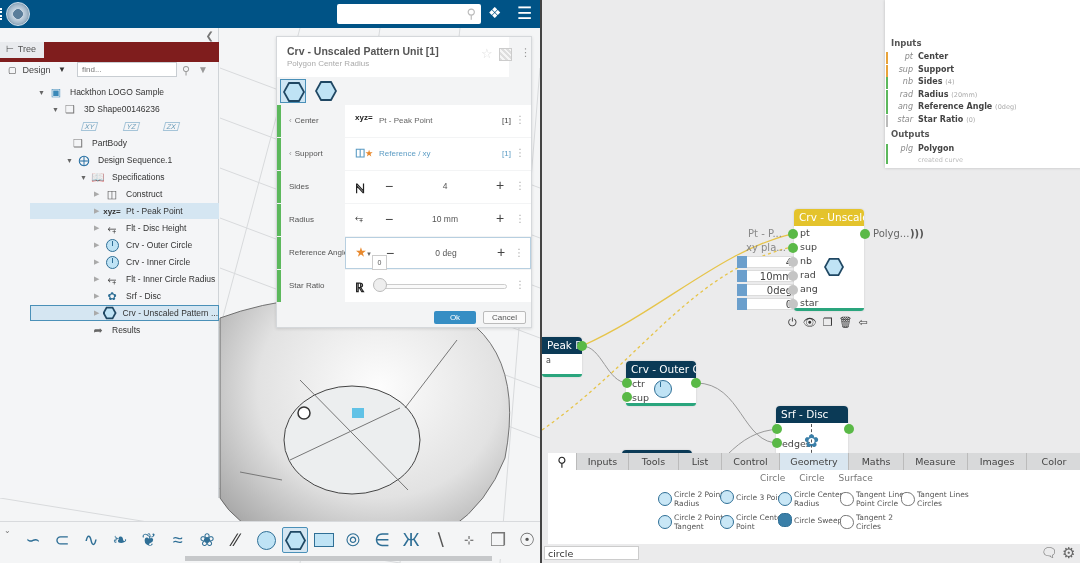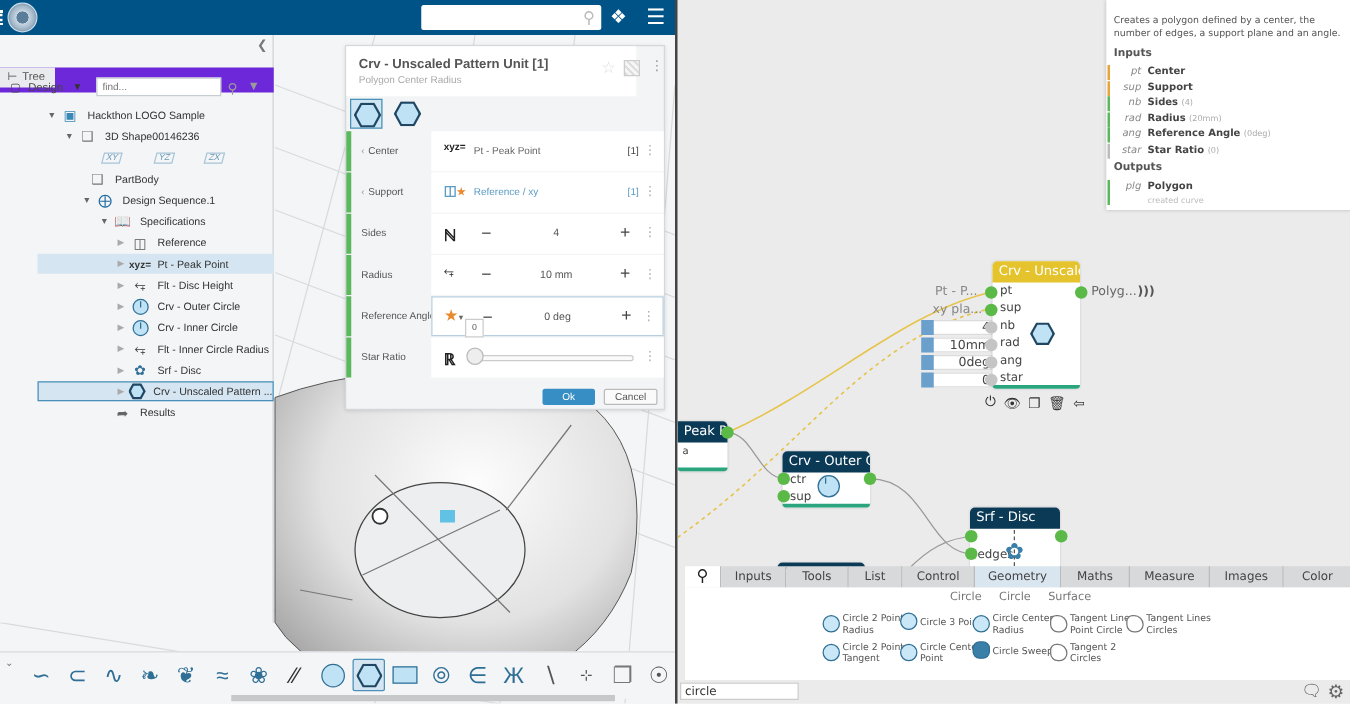--- a/index.html
+++ b/index.html
@@ -12,21 +12,21 @@
 #global-search{position:absolute;left:337px;top:4px;width:144px;height:20px;background:#fff;border-radius:2px}
 #global-search .ic{position:absolute;right:5px;top:2px;color:#bbb;font-size:13px}
 #tag-icon{position:absolute;left:488px;top:4px;color:#fff;font-size:15px;transform:rotate(0deg)}
 #hamb-icon{position:absolute;left:517px;top:3px;color:#fff;font-size:17px}
 
 #viewport{position:absolute;left:0;top:28px;width:540px;height:535px;background:#f4f5f6;overflow:hidden}
 #grid{position:absolute;inset:0}
 
 #tree-panel{position:absolute;left:0;top:28px;width:219px;height:470px;background:#f4f5f7;border-right:1px solid #cfd3d7}
 #tree-collapse{position:absolute;right:4px;top:2px;color:#777;font-size:10px}
-#tree-tabbar{position:absolute;left:0;top:26px;width:219px;height:20px;background:#6d28d9}
+#tree-tabbar{position:absolute;left:0;top:14px;width:219px;height:20px;background:#7f1d1d}
 #tree-tab{position:absolute;left:0;top:0;width:44px;height:16px;background:#e9ebee;padding:2px 0 0 6px;font-size:9px;color:#555}
 #tree-tab span.ic{margin-right:4px;color:#444}
 #tree-toolbar{position:absolute;left:0;top:33px;width:219px;height:20px}
 #design-label{position:absolute;left:8px;top:4px;font-size:9px;color:#444}
 #design-label .ic{margin-right:6px}
 #design-caret{position:absolute;left:58px;top:4px;font-size:8px;color:#333}
 #find-input{position:absolute;left:77px;top:1px;width:100px;height:15px;border:1px solid #c8cdd2;font-size:8px;padding:1px 4px;color:#666;font-family:"Liberation Sans",sans-serif;background:#fff}
 #find-search{position:absolute;left:182px;top:3px;color:#999;font-size:11px}
 #find-filter{position:absolute;left:198px;top:3px;color:#999;font-size:10px}
 #tree-list{position:absolute;left:30px;top:54px;width:189px}
@@ -200,21 +200,21 @@
           <span>Design Sequence.1</span>
         </div>
       <div class="tnode" style="left:50px;top:87px">
           <span class="arr">▼</span>
           <span class="ico" style="color:#444">📖</span>
           <span>Specifications</span>
         </div>
       <div class="tnode" style="left:64px;top:104px">
           <span class="arr c">▶</span>
           <span class="ico" style="color:#555">◫</span>
-          <span>Reference</span>
+          <span>Construct</span>
         </div>
       <div class="tnode sel" style="left:0;top:121px;width:189px;padding-left:64px">
           <span class="arr c">▶</span>
           <span class="ico" style="font-size:8px;font-weight:bold">xyz=</span>
           <span>Pt - Peak Point</span>
         </div>
       <div class="tnode" style="left:64px;top:138px">
           <span class="arr c">▶</span>
           <span class="ico">⥆</span>
           <span>Flt - Disc Height</span>
@@ -451,21 +451,20 @@
     <span style="position:absolute;left:28px;top:24px;font-size:18px;color:#3a7fa8">✿</span>
   </div>
   <span class="port" style="left:230px;top:424px"></span>
   <span class="port" style="left:230px;top:438px"></span>
   <span class="port" style="left:302px;top:424px"></span>
   <div class="node" style="left:80px;top:450px;width:70px;height:8px">
       <div class="nh" style="height:5px"></div>
     </div>
 
   <div id="info">
-    <div id="info-desc">Creates a polygon defined by a center, the number of edges, a support plane and an angle.</div>
     <div class="info-h" style="top:38px">Inputs</div>
     <div id="info-inputs">
         <div class="info-row" style="top: 52px;">
           <span class="ib" style="background: rgb(232, 163, 58);"></span>
           <span class="ab">pt</span>
           <span class="nm"><span>Center</span> <small></small></span>
         </div>
         <div class="info-row" style="top: 64.5px;">
           <span class="ib" style="background: rgb(232, 163, 58);"></span>
           <span class="ab">sup</span>

